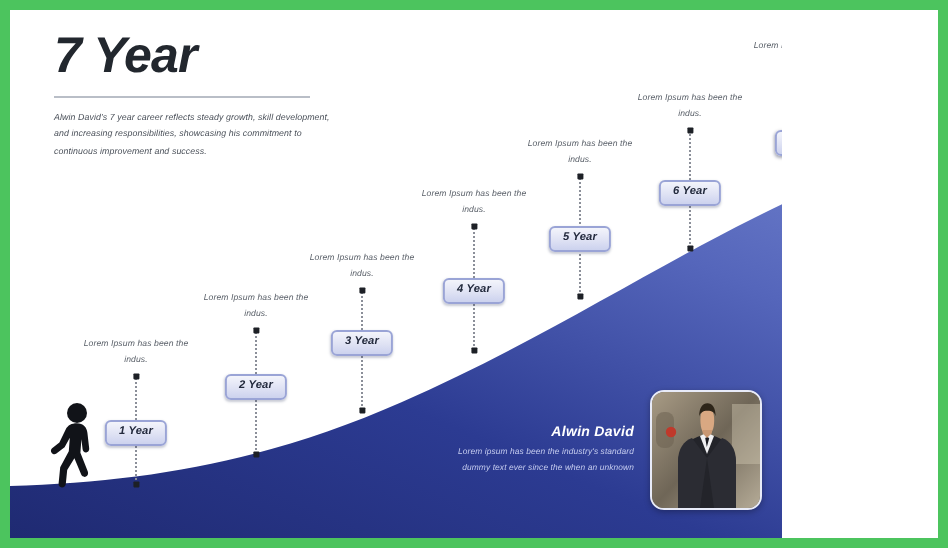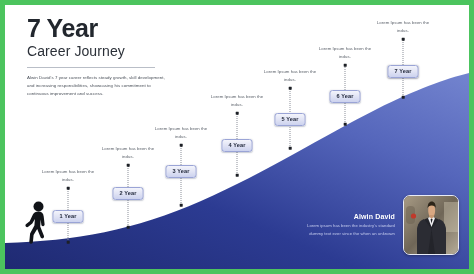--- a/index.html
+++ b/index.html
@@ -15,22 +15,22 @@
 
   
   .frame{
     position:absolute;left:0;top:0;width:474px;height:274px;
     box-sizing:border-box;
     border:5px solid #4cc45e;
     z-index:40;pointer-events:none;
   }
   .canvas{
     position:absolute;left:5px;top:5px;
-    width:464px;height:264px;
-    overflow:hidden;background:#ffffff;
+    width:386px;height:264px;
+    overflow:hidden;background:#ffffff;font-style:italic;
   }
 
   
   .wave{position:absolute;left:0;top:0;width:464px;height:264px;}
 
   
   .header{position:absolute;left:22px;top:10px;width:250px;z-index:12;}
   .title{
     font-size:25px;font-weight:700;color:#22272e;
     letter-spacing:-0.4px;line-height:1.05;margin:0;
@@ -136,21 +136,20 @@
           <stop offset="38%" stop-color="#2c3b92"></stop>
           <stop offset="72%" stop-color="#5566bb"></stop>
           <stop offset="100%" stop-color="#7384cf"></stop>
         </linearGradient>
       </defs>
       <path d="M0,238 C70,236 130,225 196,196 C262,167 318,131 372,104 C412,84 440,74 464,68 L464,264 L0,264 Z" fill="url(#waveGrad)"></path>
     </svg>
 
     <div class="header">
       <div class="title">7 Year</div>
-      <div class="subtitle">Career Journey</div>
       <div class="rule"></div>
       <div class="intro">Alwin David's 7 year career reflects steady growth, skill development, and increasing responsibilities, showcasing his commitment to continuous improvement and success.</div>
     </div>
 
     <div class="milestone">
       <div class="cap" style="left:63px;top:163px;">Lorem Ipsum has been the indus.</div>
       <div class="riser" style="left:63px;top:183px;height:54px;"></div>
       <div class="dot" style="left:63px;top:183px;"></div>
       <div class="dot" style="left:63px;top:237px;"></div>
       <div class="badge" style="left:63px;top:205px;">1 Year</div>

